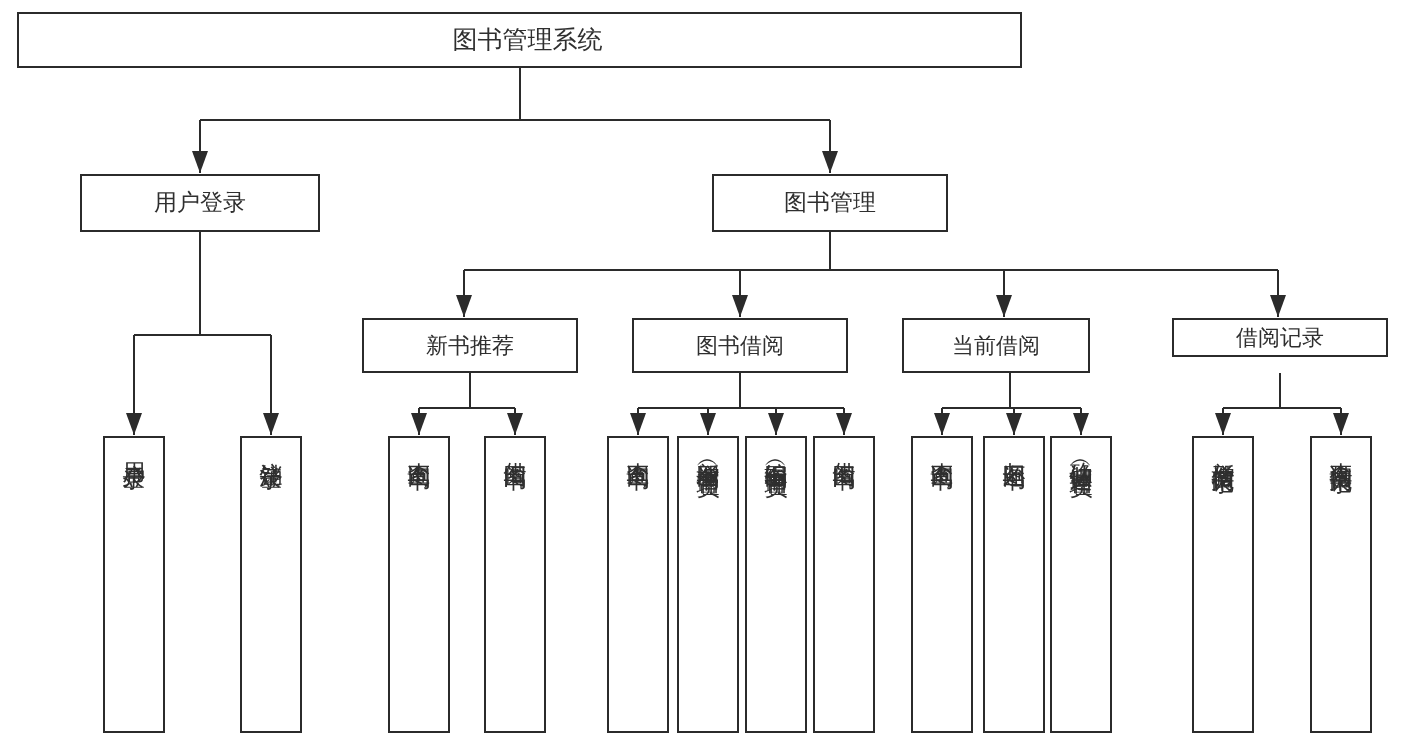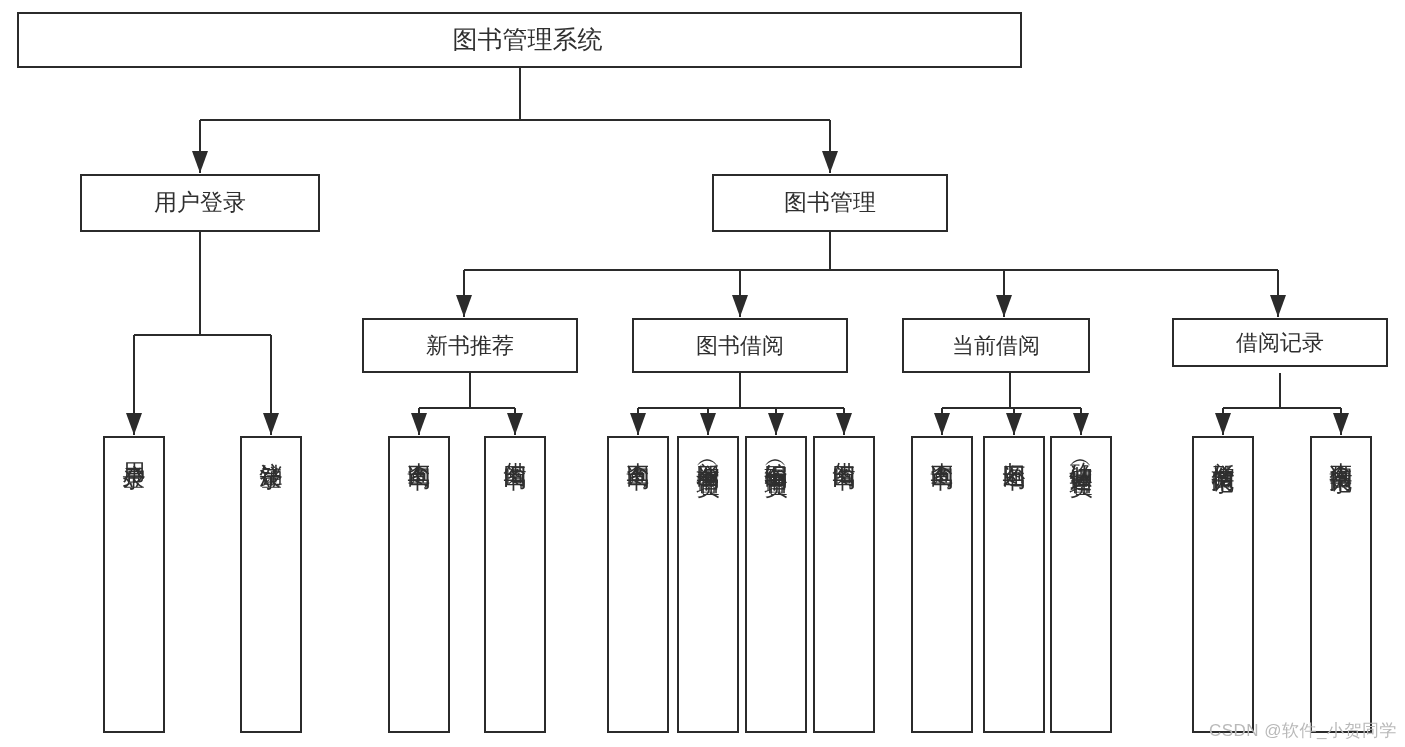--- a/index.html
+++ b/index.html
@@ -142,21 +142,21 @@
       </div>
       <div class="node level2" style="left: 362px; top: 318px; width: 216px; height: 55px; border-color: rgb(43, 43, 43); background: rgb(255, 255, 255); color: rgb(47, 47, 47);">
         <span class="htext">新书推荐</span>
       </div>
       <div class="node level2" style="left: 632px; top: 318px; width: 216px; height: 55px; border-color: rgb(43, 43, 43); background: rgb(255, 255, 255); color: rgb(47, 47, 47);">
         <span class="htext">图书借阅</span>
       </div>
       <div class="node level2" style="left: 902px; top: 318px; width: 188px; height: 55px; border-color: rgb(43, 43, 43); background: rgb(255, 255, 255); color: rgb(47, 47, 47);">
         <span class="htext">当前借阅</span>
       </div>
-      <div class="node level2" style="left: 1172px; top: 318px; width: 216px; height: 49px; border-color: rgb(43, 43, 43); background: rgb(255, 255, 255); color: rgb(47, 47, 47);">
+      <div class="node level2" style="left: 1172px; top: 318px; width: 216px; height: 39px; border-color: rgb(43, 43, 43); background: rgb(255, 255, 255); color: rgb(47, 47, 47);">
         <span class="htext">借阅记录</span>
       </div>
       <div class="node leaf" style="left: 103px; top: 436px; width: 62px; height: 297px; border-color: rgb(43, 43, 43); background: rgb(255, 255, 255); color: rgb(47, 47, 47);">
         <span class="vtext">用户登录</span>
       </div>
       <div class="node leaf" style="left: 240px; top: 436px; width: 62px; height: 297px; border-color: rgb(43, 43, 43); background: rgb(255, 255, 255); color: rgb(47, 47, 47);">
         <span class="vtext">注销登录</span>
       </div>
       <div class="node leaf" style="left: 388px; top: 436px; width: 62px; height: 297px; border-color: rgb(43, 43, 43); background: rgb(255, 255, 255); color: rgb(47, 47, 47);">
         <span class="vtext">查询图书</span>
@@ -185,14 +185,13 @@
       <div class="node leaf" style="left: 1050px; top: 436px; width: 62px; height: 297px; border-color: rgb(43, 43, 43); background: rgb(255, 255, 255); color: rgb(47, 47, 47);">
         <span class="vtext">确认归还（管理员）</span>
       </div>
       <div class="node leaf" style="left: 1192px; top: 436px; width: 62px; height: 297px; border-color: rgb(43, 43, 43); background: rgb(255, 255, 255); color: rgb(47, 47, 47);">
         <span class="vtext">新增借阅记录</span>
       </div>
       <div class="node leaf" style="left: 1310px; top: 436px; width: 62px; height: 297px; border-color: rgb(43, 43, 43); background: rgb(255, 255, 255); color: rgb(47, 47, 47);">
         <span class="vtext">查询借阅记录</span>
       </div>
     </div>
-  <div id="watermark">CSDN @软件_小贺同学</div>
 </div>
 
 </body></html>

